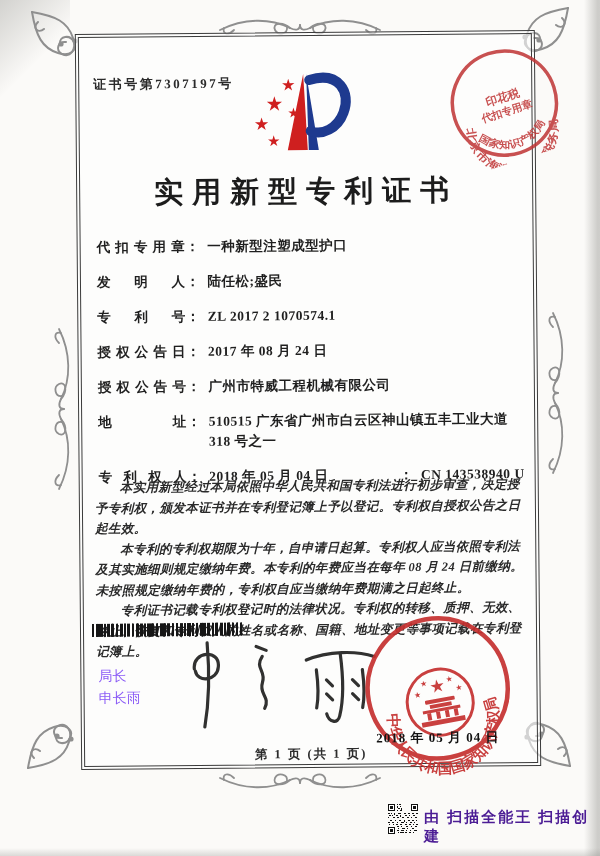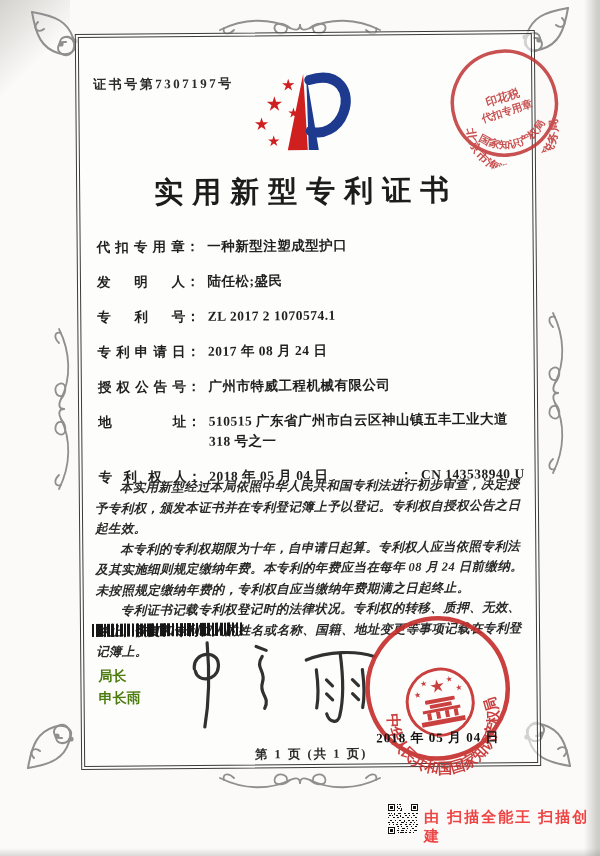--- a/index.html
+++ b/index.html
@@ -52,37 +52,37 @@
   .paras p { font-size:12.5px; line-height:20.5px; text-indent:2em;
     font-style:italic; font-weight:600; letter-spacing:.4px; color:#2a2a2a; margin:0; }
 
   .barcode { position:absolute; left:8px; top:586px; width:150px; height:13px;
     background-image:
       repeating-linear-gradient(90deg,#161616 0 2px,rgba(0,0,0,0) 2px 4px),
       repeating-linear-gradient(90deg,#161616 0 1px,rgba(0,0,0,0) 1px 5px),
       repeating-linear-gradient(90deg,rgba(0,0,0,0) 0 6px,#161616 6px 8px,rgba(0,0,0,0) 8px 13px);
   }
 
-  .officer { position:absolute; left:14px; top:628px; font-size:14px; font-weight:bold;
-    line-height:22px; color:#4d7c0f; }
+  .officer { position:absolute; left:14px; top:628px; font-size:14px; font-weight:normal;
+    line-height:22px; color:#8b5cf6; }
 
   .sig { position:absolute; left:80px; top:602px; }
 
   .seal { position:absolute; left:266px; top:566px; transform:rotate(-10deg); opacity:.92; }
   .seal-date { position:absolute; left:278px; top:694px; width:150px; text-align:center;
     font-size:13px; font-weight:bold; letter-spacing:1px; color:#141414; }
 
   .page-num { position:absolute; left:0; right:0; top:710px; text-align:center;
     font-size:12.5px; font-weight:bold; letter-spacing:2px; color:#2c2c2c; }
 
   .tax-stamp { position:absolute; left:446px; top:44px; transform:rotate(-18deg); opacity:.85; }
 
   .qr { position:absolute; left:388px; top:804px; }
   .credit { position:absolute; left:424px; top:808px; font-size:15px; font-weight:bold;
-    letter-spacing:2px; color:#ef4444;
+    letter-spacing:2px; color:#4c1d95;
     font-family:"Liberation Sans","DejaVu Sans",sans-serif; }
 
   svg text { font-family:"Liberation Serif","DejaVu Serif",serif; }
 </style>
 </head>
 <body>
 
 <svg width="0" height="0" style="position:absolute" aria-hidden="true">
   <defs>
     <path id="st" d="M0,-1 L0.22,-0.31 L0.95,-0.31 L0.36,0.12 L0.59,0.81 L0,0.38 L-0.59,0.81 L-0.36,0.12 L-0.95,-0.31 L-0.22,-0.31 Z"></path>
@@ -204,21 +204,21 @@
         <span class="flabel">发明人</span>
           <span class="fcolon">：</span>
         <span class="fvalue">陆任松;盛民</span>
       </div>
       <div class="frow">
         <span class="flabel">专利号</span>
           <span class="fcolon">：</span>
         <span class="fvalue">ZL 2017 2 1070574.1</span>
       </div>
       <div class="frow">
-        <span class="flabel">专利申请日</span>
+        <span class="flabel">授权公告日</span>
           <span class="fcolon">：</span>
         <span class="fvalue">2017 年 08 月 24 日</span>
       </div>
       <div class="frow">
         <span class="flabel">授权公告号</span>
           <span class="fcolon">：</span>
         <span class="fvalue">广州市特威工程机械有限公司</span>
       </div>
       <div class="frow">
         <span class="flabel">地址</span>

